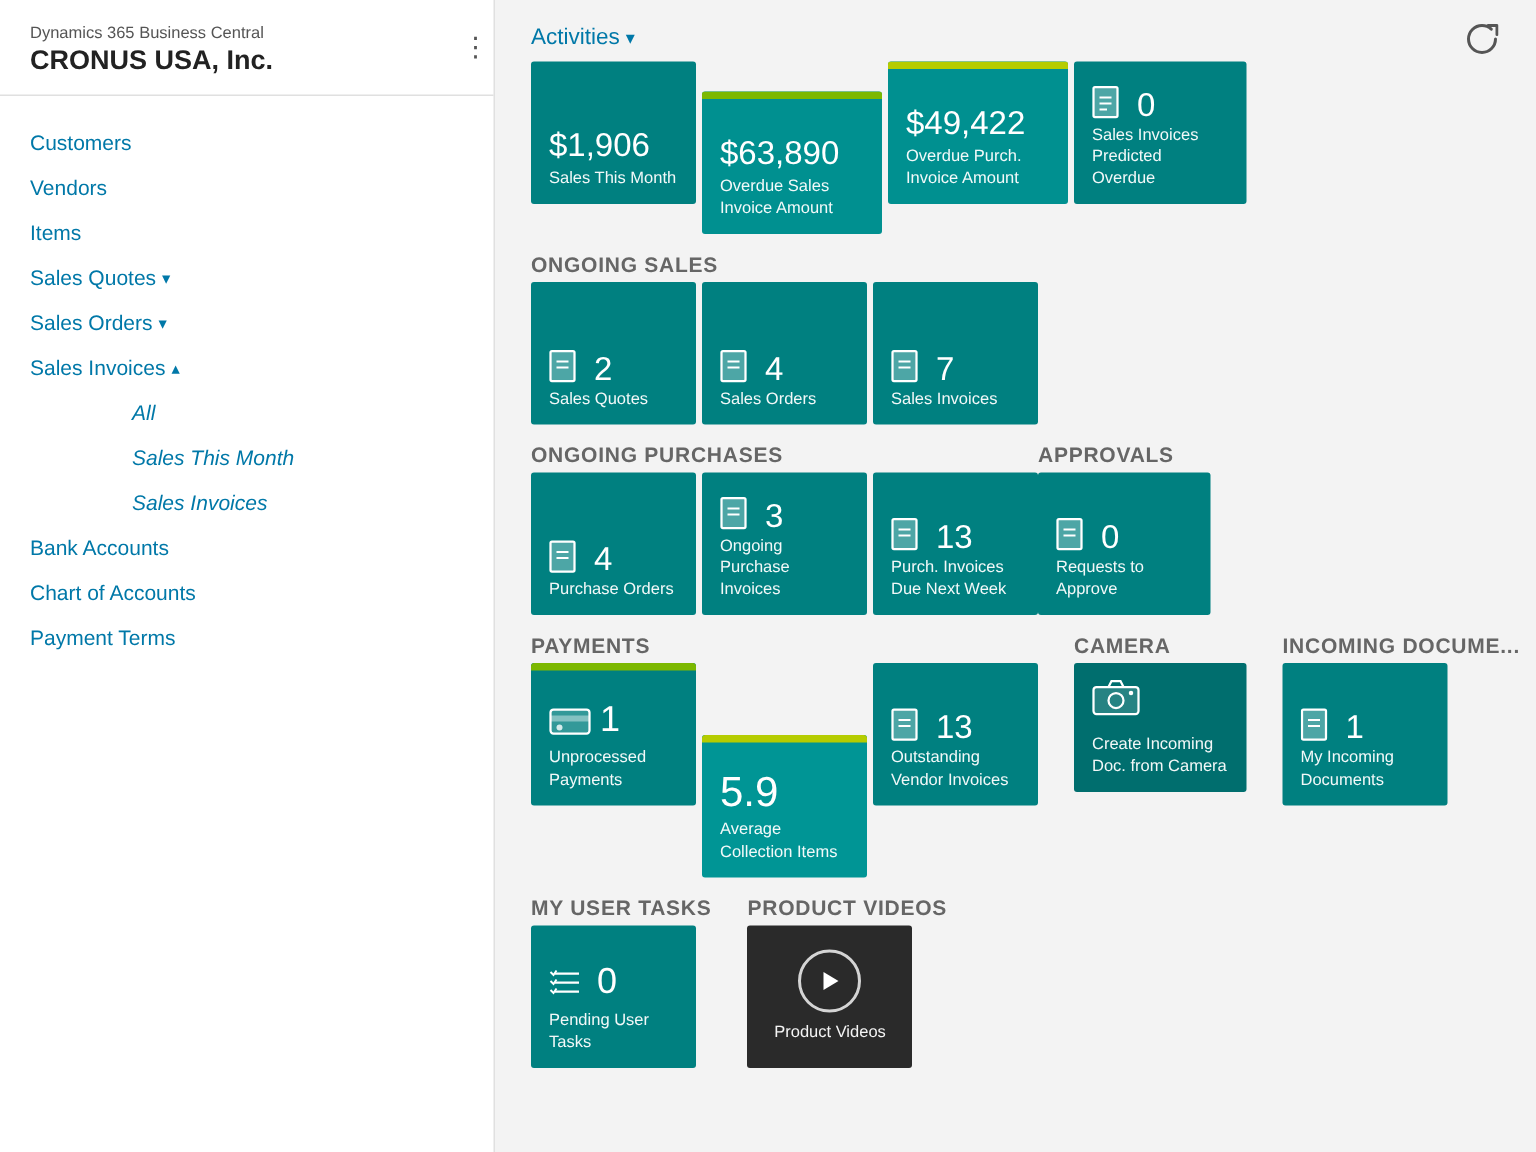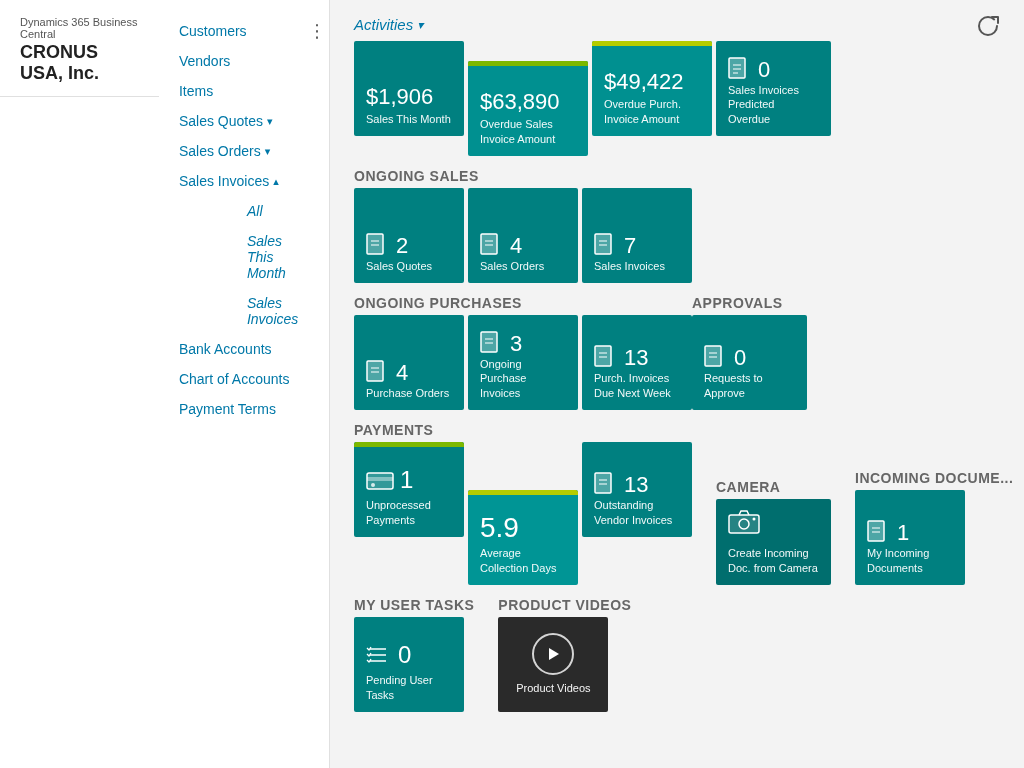--- a/index.html
+++ b/index.html
@@ -12,21 +12,21 @@
       overflow: hidden;
     }
 
     
     .sidebar {
       width: 330px;
       min-width: 330px;
       background: #fff;
       padding: 0;
       display: flex;
-      flex-direction: row;
+      flex-direction: column;
       border-right: 1px solid #e0e0e0;
     }
     .sidebar-header {
       padding: 16px 20px 12px 20px;
       border-bottom: 1px solid #e0e0e0;
     }
     .sidebar-app-name {
       font-size: 11px;
       color: #555;
       margin-bottom: 2px;
@@ -75,21 +75,20 @@
       overflow-y: auto;
       padding: 0 0 20px 0;
       background: #f3f3f3;
       position: relative;
     }
     .main-header {
       display: flex;
       align-items: center;
       justify-content: space-between;
       padding: 16px 24px 8px 24px;
-      font-style: italic;
     }
     .activities-label {
       font-size: 15px;
       color: #0078a8;
       cursor: pointer;
       display: flex;
       align-items: center;
       gap: 4px;
     }
     .refresh-btn {
@@ -399,21 +398,21 @@
               <span class="tile-big-number">0</span>
             </div>
             <div class="tile-label">Requests to Approve</div>
           </div>
         </div>
       </div>
     </div>
   </div>
 
   <div style="display:flex; gap:0; padding: 0 24px 4px 24px; flex-direction:column;">
-    <div style="display:flex; gap:24px; align-items:flex-end;">
+    <div style="display:flex; gap:24px; align-items:flex-start;">
 
       <div>
         <div class="section-label" style="padding:8px 0 4px 0;">PAYMENTS</div>
         <div style="display:flex; gap:4px;">
 
           <div class="tile tile-teal" style="width:110px;height:95px;position:relative;">
             <div style="position:absolute;top:0;left:0;right:0;height:5px;background:#7cb800;border-radius:2px 2px 0 0;"></div>
             <div style="display:flex;align-items:center;gap:6px;margin-bottom:4px;">
               <svg width="28" height="22" viewBox="0 0 28 22" fill="none">
                 <rect x="1" y="4" width="26" height="16" rx="2" stroke="white" stroke-width="1.5" fill="rgba(255,255,255,0.2)"></rect>
@@ -421,21 +420,21 @@
                 <circle cx="7" cy="16" r="2" fill="white" opacity="0.8"></circle>
               </svg>
               <span style="font-size:24px;font-weight:300;">1</span>
             </div>
             <div class="tile-label">Unprocessed Payments</div>
           </div>
 
           <div class="tile tile-teal" style="width:110px;height:95px;position:relative;background:#009595;margin-top:48px;">
             <div style="position:absolute;top:0;left:0;right:0;height:5px;background:#b5cc00;border-radius:2px 2px 0 0;"></div>
             <div style="font-size:28px;font-weight:300;margin-bottom:2px;">5.9</div>
-            <div class="tile-label">Average Collection Days</div>
+            <div class="tile-label">Average Collection Items</div>
           </div>
 
           <div class="tile tile-teal" style="width:110px;height:95px;">
             <div class="tile-icon-row">
               <svg class="doc-icon" viewBox="0 0 22 26" fill="none">
                 <rect x="1" y="1" width="16" height="20" rx="1" fill="rgba(255,255,255,0.3)" stroke="white" stroke-width="1.5"></rect>
                 <line x1="5" y1="8" x2="13" y2="8" stroke="white" stroke-width="1.2"></line>
                 <line x1="5" y1="12" x2="13" y2="12" stroke="white" stroke-width="1.2"></line>
               </svg>
               <span class="tile-big-number">13</span>

